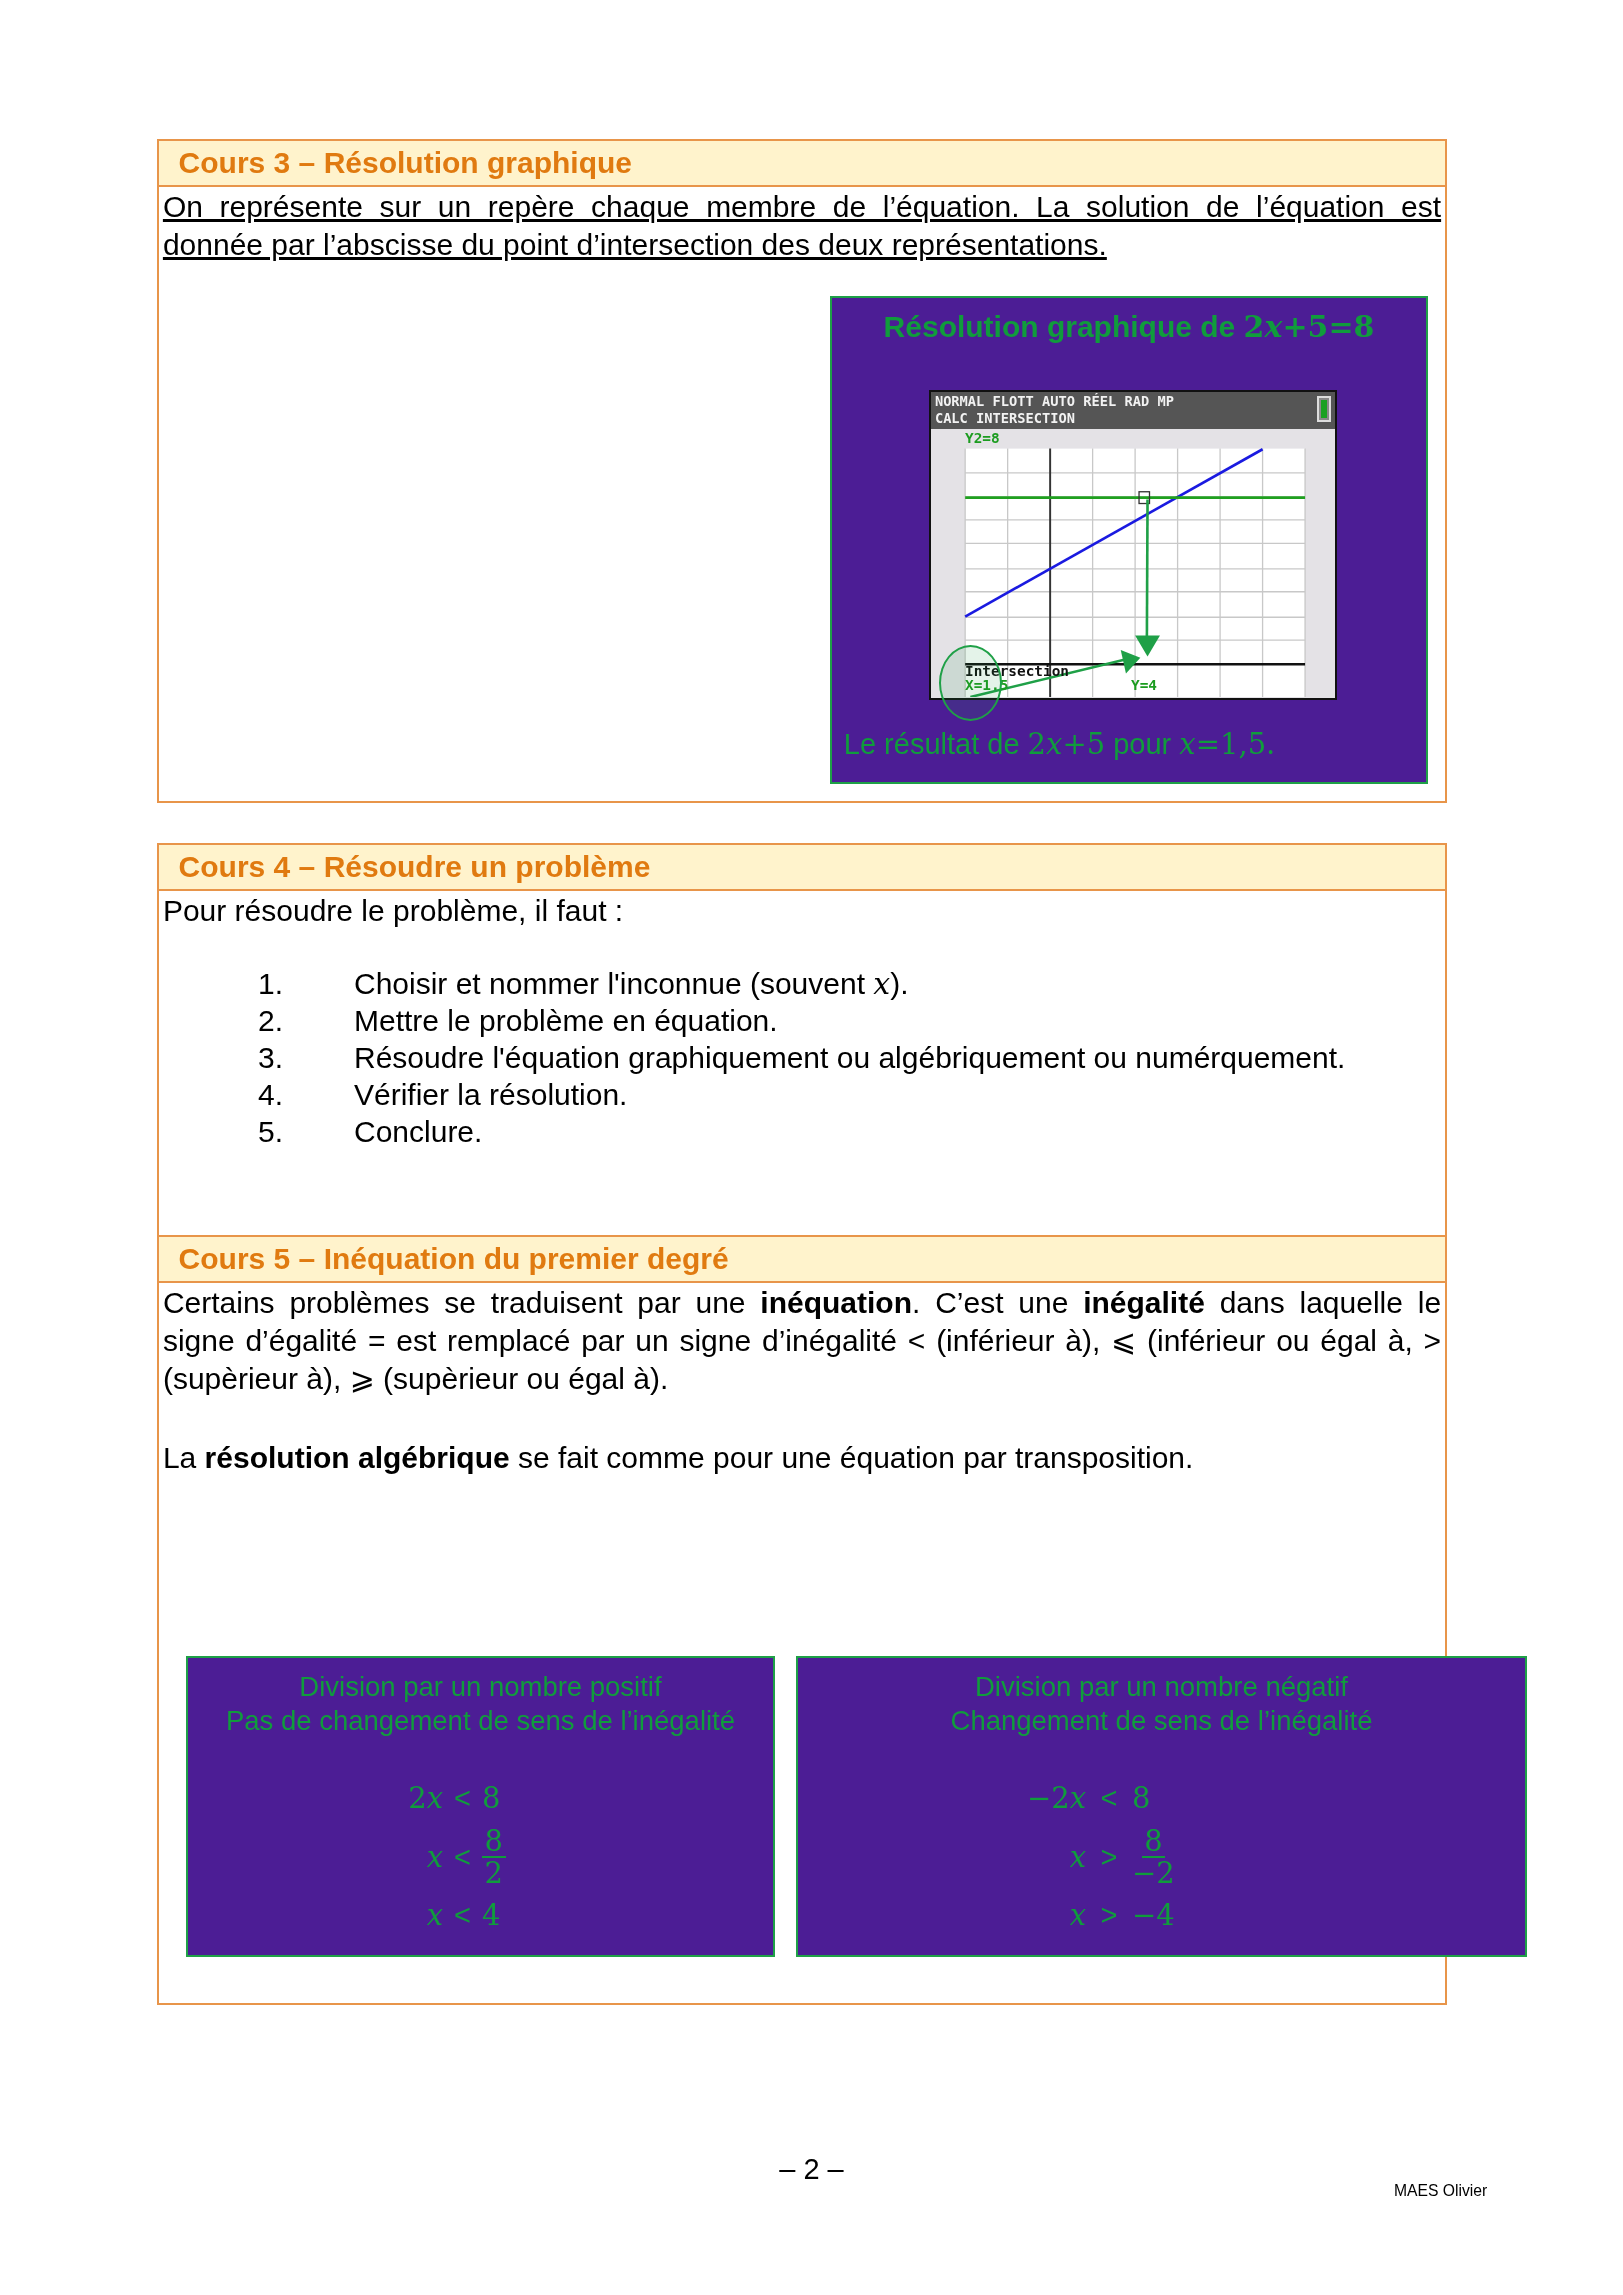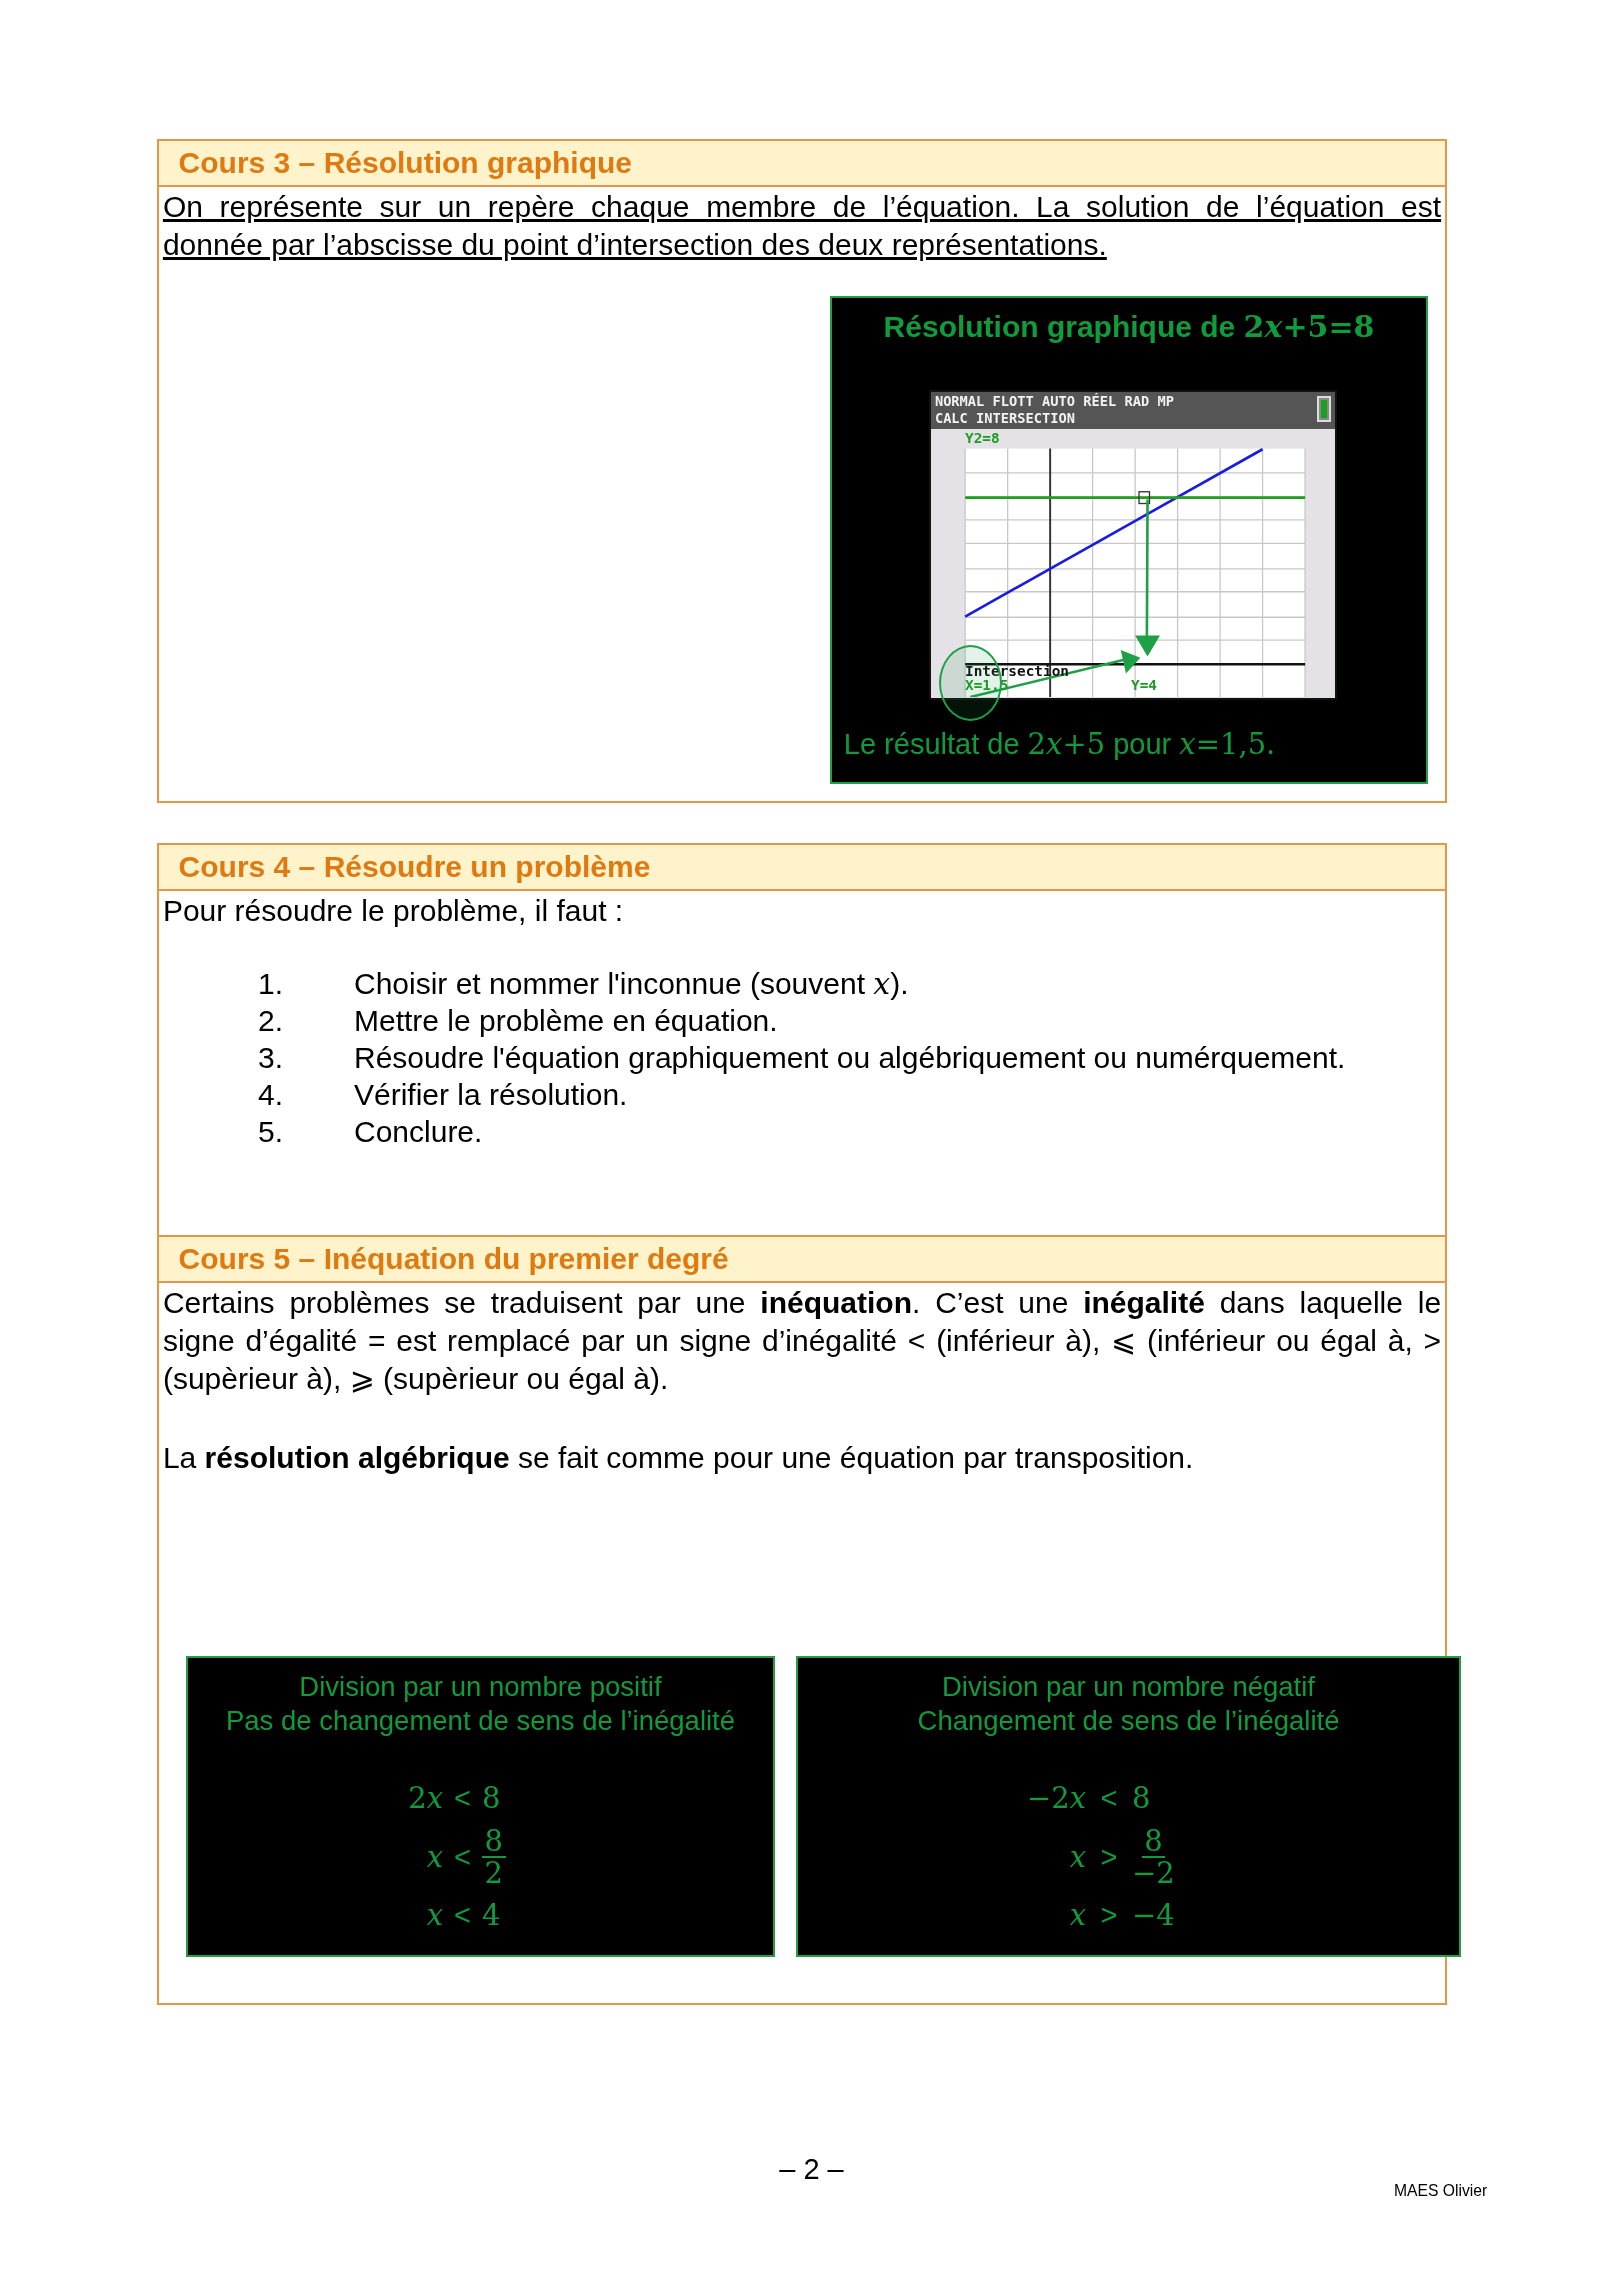--- a/index.html
+++ b/index.html
@@ -4,21 +4,21 @@
 <style>
   html, body { margin:0; padding:0; background:#ffffff; }
   body { width:1623px; height:2295px; position:relative; overflow:hidden;
          font-family:"Liberation Sans", sans-serif; color:#000; }
   .course { position:absolute; left:157px; width:1290px; border:2px solid #e8954a; box-sizing:border-box; background:#fff; }
   .course-head { height:46px; background:#fff3cc; border-bottom:2px solid #e8954a; box-sizing:border-box;
                  padding-left:19.6px; font-weight:bold; font-size:30px; color:#e07a10; line-height:43px; }
   .body-text { font-size:30px; line-height:38px; padding:0 3.9px; text-align:justify; }
   .math { font-family:"DejaVu Serif", serif; }
   .mi { font-family:"DejaVu Serif", serif; font-style:italic; }
-  .greenbox { position:absolute; border:2px solid #1fa047; background:#000000; box-sizing:border-box; color:#109c3c; }
+  .greenbox { position:absolute; border:2px solid #1fa047; background:#4c1d95; box-sizing:border-box; color:#109c3c; }
   .gtitle { font-weight:bold; font-size:30px; text-align:center; }
   .calc { position:absolute; left:97px; top:92px; width:408px; height:310px; border:2.6px solid #111; background:#e4e2e6; box-sizing:border-box; }
   .calc-top { height:37px; background:#555555; color:#f2f2f2; font-family:"DejaVu Sans Mono", monospace; font-weight:bold;
               font-size:13.7px; line-height:17px; padding:1.3px 3.9px; box-sizing:border-box; position:relative; }
   .battery { position:absolute; right:3.9px; top:3.9px; width:14.4px; height:26px; border:2px solid #ddd; background:#888; box-sizing:border-box; }
   .battery-fill { position:absolute; left:2px; right:2px; top:2.6px; bottom:2px; background:#1aa021; }
   .calc-label { position:absolute; font-family:"DejaVu Sans Mono", monospace; font-weight:bold; font-size:14.4px; }
   .ineq { display:grid; grid-template-columns:1fr 46px 1fr; row-gap:0; font-family:"DejaVu Serif", serif; font-size:29px; }
   .ineq .lhs { text-align:right; }
   .ineq .op { text-align:center; font-family:"Liberation Sans", sans-serif; }
@@ -139,21 +139,21 @@
             <span class="num">8</span>
             <span>2</span>
           </span></div>
 
       <div class="lhs" style="line-height:55px;"><span class="mi">x</span></div>
       <div class="op" style="line-height:55px;">&lt;</div>
       <div class="rhs" style="line-height:55px;">4</div>
     </div>
   </div>
 
-  <div class="greenbox" style="left:637px;top:419px;width:665px;height:301px;">
+  <div class="greenbox" style="left:637px;top:419px;width:731px;height:301px;">
     <div style="text-align:center;font-size:27.5px;line-height:34px;margin-top:11.8px;">
       <div>Division par un nombre négatif</div>
       <div>Changement de sens de l’inégalité</div>
     </div>
     <div class="ineq" style="margin-top:33px;width:183px;margin-left:216px;grid-template-columns:72px 46px 65px;">
       <div class="lhs" style="line-height:55px;"><span>−2</span><span class="mi">x</span></div>
       <div class="op" style="line-height:55px;">&lt;</div>
       <div class="rhs" style="line-height:55px;">8</div>
 
       <div class="lhs" style="line-height:62px;"><span class="mi">x</span></div>

